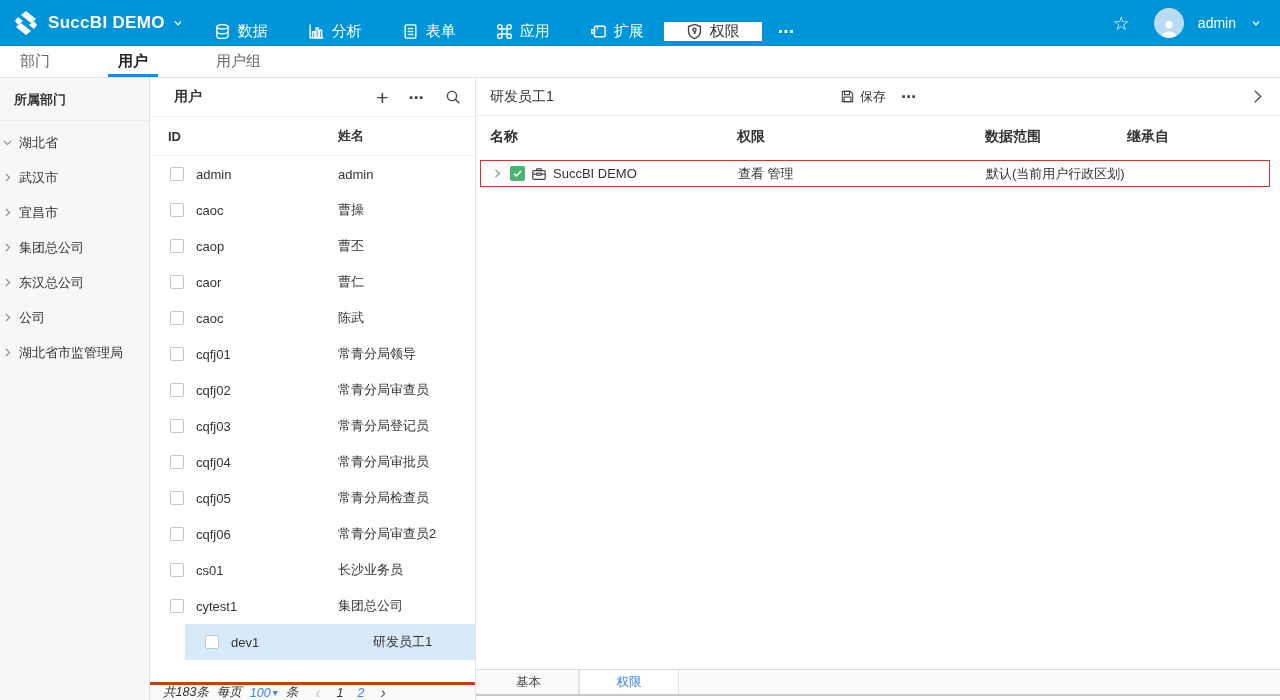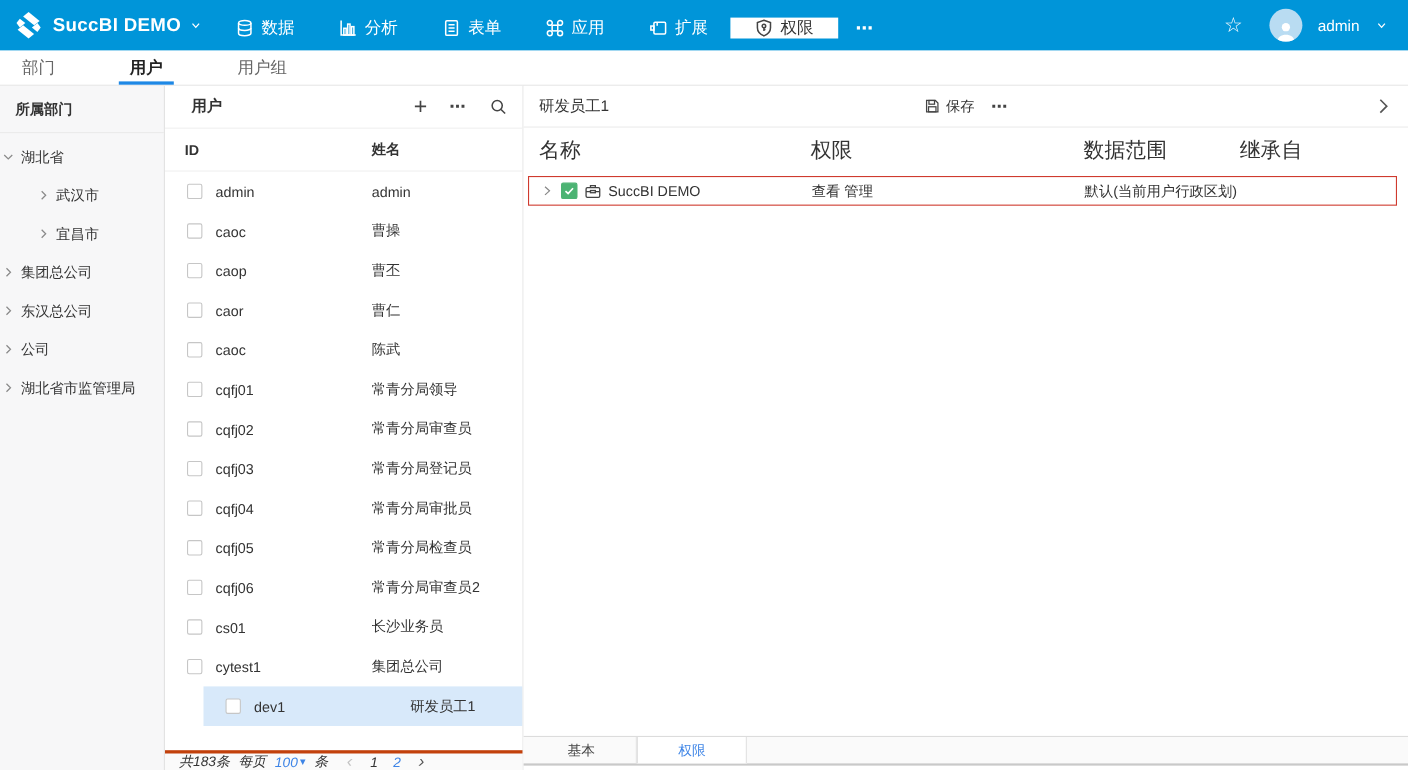--- a/index.html
+++ b/index.html
@@ -6,21 +6,21 @@
   html,body { width:1280px; height:700px; overflow:hidden;
     font-family:"Liberation Sans","DejaVu Sans",sans-serif; color:#333; background:#fff; }
   .screen { width:1280px; height:700px; display:flex; flex-direction:column; position:relative; }
 
   
   .topbar { height:46px; background:#0095d9; display:flex; align-items:stretch; flex-shrink:0; }
   .brand { display:flex; align-items:center; padding-left:12px; color:#fff; }
   .brand-logo { width:28px; height:28px; margin-right:8px; }
   .brand-name { font-size:17px; font-weight:bold; letter-spacing:.3px; }
   .brand-caret { margin-left:7px; }
-  .topnav { display:flex; align-items:flex-start; margin-left:10px;margin-top:16px; }
+  .topnav { display:flex; align-items:center; margin-left:10px;margin-top:16px; }
   .nav-item { display:flex; align-items:center; gap:7px; padding:0 20px; color:#fff; font-size:15px; cursor:pointer; }
   .nav-item svg { width:17px; height:17px; stroke:#fff; fill:none; stroke-width:1.3; }
   .nav-item.active { background:#fff; color:#333; padding:0 22px; }
   .nav-item.active svg { stroke:#444; }
   .top-more { display:flex; align-items:center; color:#fff; font-size:16px; letter-spacing:2px; padding:0 16px; font-weight:bold; cursor:pointer; }
   .topbar-right { margin-left:auto; display:flex; align-items:center; gap:14px; padding-right:18px; color:#fff; }
   .star { font-size:19px; line-height:1; cursor:pointer; padding:0 10px; }
   .avatar { width:30px; height:30px; border-radius:50%; background:#b9dcf2; display:flex; align-items:flex-end; justify-content:center; overflow:hidden; }
   .avatar svg { width:20px; height:20px; fill:#fff; }
   .user-name { font-size:14px; }
@@ -34,21 +34,21 @@
   .mtab.active::after { content:""; position:absolute; left:-6px; right:-6px; bottom:0; height:3px; background:#1e88e5; }
 
   
   .main { flex:1; display:flex; min-height:0; }
 
   
   .sidebar { width:150px; background:#f7f7f8; border-right:1px solid #e3e3e3; flex-shrink:0; }
   .sidebar-title { font-size:13px; font-weight:bold; padding:13px 0 11px 14px; border-bottom:1px solid #ebebeb; }
   .tree { padding-top:4px; }
   .tree-item { height:35px; display:flex; align-items:center; font-size:13px; cursor:pointer; }
-  .tree-item.lvl1 { padding-left:32px; }
+  .tree-item.lvl1 { }
   .tw { width:14px; height:14px; margin-right:5px; display:flex; align-items:center; justify-content:center; flex-shrink:0; }
   .tw svg { width:13px; height:13px; stroke:#8a8a8a; fill:none; stroke-width:1.4; }
   .tw.open svg { transform:rotate(90deg); }
 
   
   .panel-users { width:326px; border-right:1px solid #e3e3e3; display:flex; flex-direction:column; flex-shrink:0; background:#fff; }
   .pu-header { height:39px; display:flex; align-items:center; padding:0 14px 0 24px; border-bottom:1px solid #efefef; flex-shrink:0; }
   .pu-title { font-size:14px; font-weight:bold; }
   .pu-icons { margin-left:auto; display:flex; align-items:center; gap:20px; }
   .icon-btn { color:#444; cursor:pointer; display:flex; align-items:center; justify-content:center; }
@@ -74,21 +74,21 @@
 
   
   .panel-detail { flex:1; display:flex; flex-direction:column; min-width:0; background:#fff; position:relative; }
   .pd-header { height:38px; display:flex; align-items:center; padding:0 14px; border-bottom:1px solid #ebebeb; position:relative; flex-shrink:0; }
   .pd-title { font-size:14px; }
   .pd-save { position:absolute; left:364px; display:flex; align-items:center; gap:5px; font-size:13px; color:#333; cursor:pointer; }
   .pd-save svg { width:15px; height:15px; stroke:#444; fill:none; stroke-width:1.2; }
   .pd-more { position:absolute; left:425px; font-size:15px; font-weight:bold; letter-spacing:1.5px; color:#444; cursor:pointer; }
   .pd-expand { margin-left:auto; cursor:pointer; display:flex; align-items:center; }
   .pd-expand svg { width:17px; height:17px; stroke:#555; fill:none; stroke-width:1.4; }
-  .pd-cols { height:42px; display:grid; grid-template-columns:247px 248px 142px 1fr; align-items:center; padding-left:14px; font-size:19px; font-weight:normal; flex-shrink:0; }
+  .pd-cols { height:42px; display:grid; grid-template-columns:247px 248px 142px 1fr; align-items:center; padding-left:14px; font-size:14px; font-weight:bold; flex-shrink:0; }
   .perm-row { height:27px; margin:2px 10px 0 4px; border:1px solid #cf3a2e; display:grid; grid-template-columns:247px 248px 142px 1fr; align-items:center; padding-left:10px; font-size:13px; flex-shrink:0; cursor:pointer; }
   .pr-name { display:flex; align-items:center; gap:6px; }
   .pr-chev svg { width:13px; height:13px; stroke:#888; fill:none; stroke-width:1.4; display:block; }
   .checkbox.checked { width:15px; height:15px; background:#4cb373; border:1px solid #4cb373; display:flex; align-items:center; justify-content:center; margin-right:0; }
   .checkbox.checked svg { width:11px; height:11px; stroke:#fff; fill:none; stroke-width:2.2; }
   .briefcase svg { width:16px; height:16px; stroke:#444; fill:none; stroke-width:1.2; display:block; }
   .pd-body { flex:1; }
   .pd-tabbar { height:27px; background:#fafafa; border-top:1px solid #dcdcdc; border-bottom:2px solid #c9c9c9; margin-bottom:4px; display:flex; align-items:stretch; padding-left:3px; flex-shrink:0; }
   .pd-tab { width:100px; display:flex; align-items:center; justify-content:center; font-size:12.5px; color:#444; border-right:1px solid #e2e2e2; cursor:pointer; }
   .pd-tab.active { background:#fff; color:#3d84e6; border-left:1px solid #e2e2e2; }

